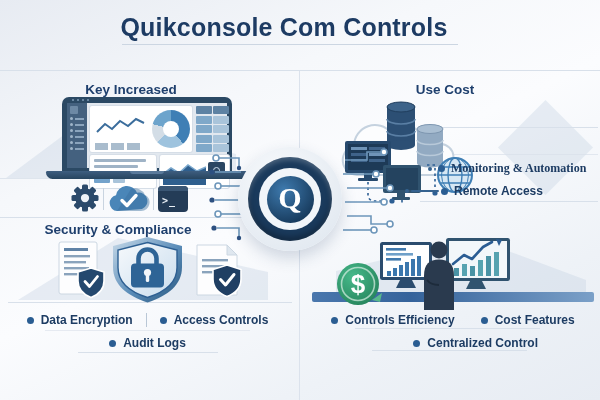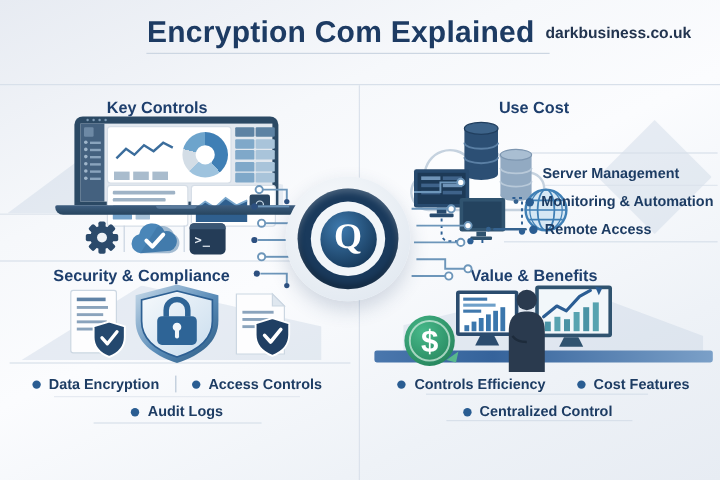--- a/index.html
+++ b/index.html
@@ -78,38 +78,37 @@
 </head>
 <body>
 
 <div id="canvas">
 
   <div class="abs chev" style="left:6px;top:118px;width:230px;height:60px;clip-path:polygon(0 100%,35% 0,100% 60%,100% 100%);"></div>
   <div class="abs chev" style="left:18px;top:238px;width:250px;height:62px;clip-path:polygon(0 100%,40% 0,100% 55%,100% 100%);"></div>
   <div class="abs chev" style="left:336px;top:238px;width:250px;height:60px;clip-path:polygon(0 55%,55% 0,100% 70%,100% 100%,0 100%);"></div>
   <div class="abs chev" style="left:498px;top:100px;width:95px;height:95px;clip-path:polygon(0 50%,50% 0,100% 50%,50% 100%);"></div>
 
-  <div class="abs main-title">Encryption Com Explained</div>
+  <div class="abs main-title">Quikconsole Com Controls</div>
   <div class="abs title-underline"></div>
-  <div class="abs brand">darkbusiness.co.uk</div>
   <div class="abs hline" style="top:70px;left:0;width:600px;"></div>
 
   <div class="abs vline" style="left:299px;top:71px;height:329px;"></div>
   <div class="abs hline" style="top:178px;left:0;width:298px;opacity:.8;"></div>
   <div class="abs hline" style="top:217px;left:0;width:298px;"></div>
   <div class="abs hline" style="top:127px;left:440px;width:158px;"></div>
   <div class="abs hline" style="top:154px;left:430px;width:168px;opacity:.7;"></div>
   <div class="abs hline" style="top:201px;left:420px;width:178px;"></div>
   <div class="abs hline" style="top:302px;left:8px;width:284px;"></div>
   <div class="abs hline" style="top:330px;left:45px;width:205px;opacity:.6;"></div>
   <div class="abs hline" style="top:352px;left:78px;width:140px;"></div>
   <div class="abs hline" style="top:328px;left:355px;width:185px;"></div>
   <div class="abs hline" style="top:350px;left:372px;width:155px;"></div>
 
-  <div class="abs sec-title" style="top:82px;left:0;width:262px;">Key Controls</div>
+  <div class="abs sec-title" style="top:82px;left:0;width:262px;">Key Increased</div>
 
   <div class="abs laptop-screen">
     <div class="bezel-dots">
         <i></i>
         <i></i>
         <i></i>
         <i></i>
       </div>
     <div class="dashboard">
       <div class="dash-sidebar">
@@ -254,24 +253,21 @@
 
     <g stroke="#2d5f94" stroke-width="1.6" stroke-dasharray="2.5,3" fill="none">
       <path d="M33,87 v13 a6,6 0 0 0 6,6 h16"></path>
       <path d="M67,105 v5"></path>
       <path d="M92,70 h8 v28"></path>
     </g>
     <circle cx="57" cy="106" r="2.6" fill="#2d5f94"></circle>
     <circle cx="100" cy="98" r="2.6" fill="#2d5f94"></circle>
   </svg>
 
-  <div class="abs ucrow" style="top:137px;left:452px;">
-    <span class="blabel">Server Management</span>
-  </div>
-  <div class="abs ucrow" style="top:161px;left:428px;">
+  <div class="abs ucrow" style="top:161px;left:428px;font-family:Liberation Serif, serif;">
     <span class="cdot-sm"></span>
     <span class="bullet"></span>
     <span class="blabel">Monitoring &amp; Automation</span>
   </div>
   <div class="abs ucrow" style="top:184px;left:405px;">
     <span class="cdot-sm"></span>
     <span class="cline" style="margin:0 -4px;"></span>
     <span class="bullet"></span>
     <span class="blabel">Remote Access</span>
   </div>
@@ -331,21 +327,20 @@
     <span class="blabel">Audit Logs</span>
   </div>
   <div class="abs brow" style="top:313px;left:20px;width:255px;">
     <span class="bullet"></span>
     <span class="blabel">Data Encryption</span>
     <span class="bsep"></span>
     <span class="bullet"></span>
     <span class="blabel">Access Controls</span>
   </div>
 
-  <div class="abs sec-title" style="top:222px;left:360px;width:170px;">Value &amp; Benefits</div>
 
   <div class="abs desk"></div>
 
   <svg class="abs" style="left:310px;top:234px;" width="286" height="76" viewBox="0 0 286 76">
     <defs>
       <radialGradient id="coinGrad" cx=".38" cy=".32" r=".9">
         <stop offset="0" stop-color="#47b98a"></stop>
           <stop offset="1" stop-color="#1f7a53"></stop>
       </radialGradient>
     </defs>
@@ -399,21 +394,21 @@
     </g>
   </svg>
 
   <div class="abs brow" style="top:313px;left:338px;width:230px;">
     <span class="bullet"></span>
     <span class="blabel">Controls Efficiency</span>
     <span class="bsep"></span>
     <span class="bullet"></span>
     <span class="blabel">Cost Features</span>
   </div>
-  <div class="abs brow" style="top:336px;left:338px;width:220px;">
+  <div class="abs brow" style="top:336px;left:318px;width:220px;justify-content:flex-end;">
     <span class="bullet"></span>
     <span class="blabel">Centralized Control</span>
   </div>
 
   <svg class="abs" style="left:205px;top:130px;" width="230" height="150" viewBox="0 0 230 150">
     <g stroke="#6d96ba" stroke-width="1.6" fill="none">
       <path d="M14,28 h20 v8"></path>
       <path d="M10,42 h26"></path>
       <path d="M16,56 h22"></path>
       <path d="M10,70 h30"></path>

